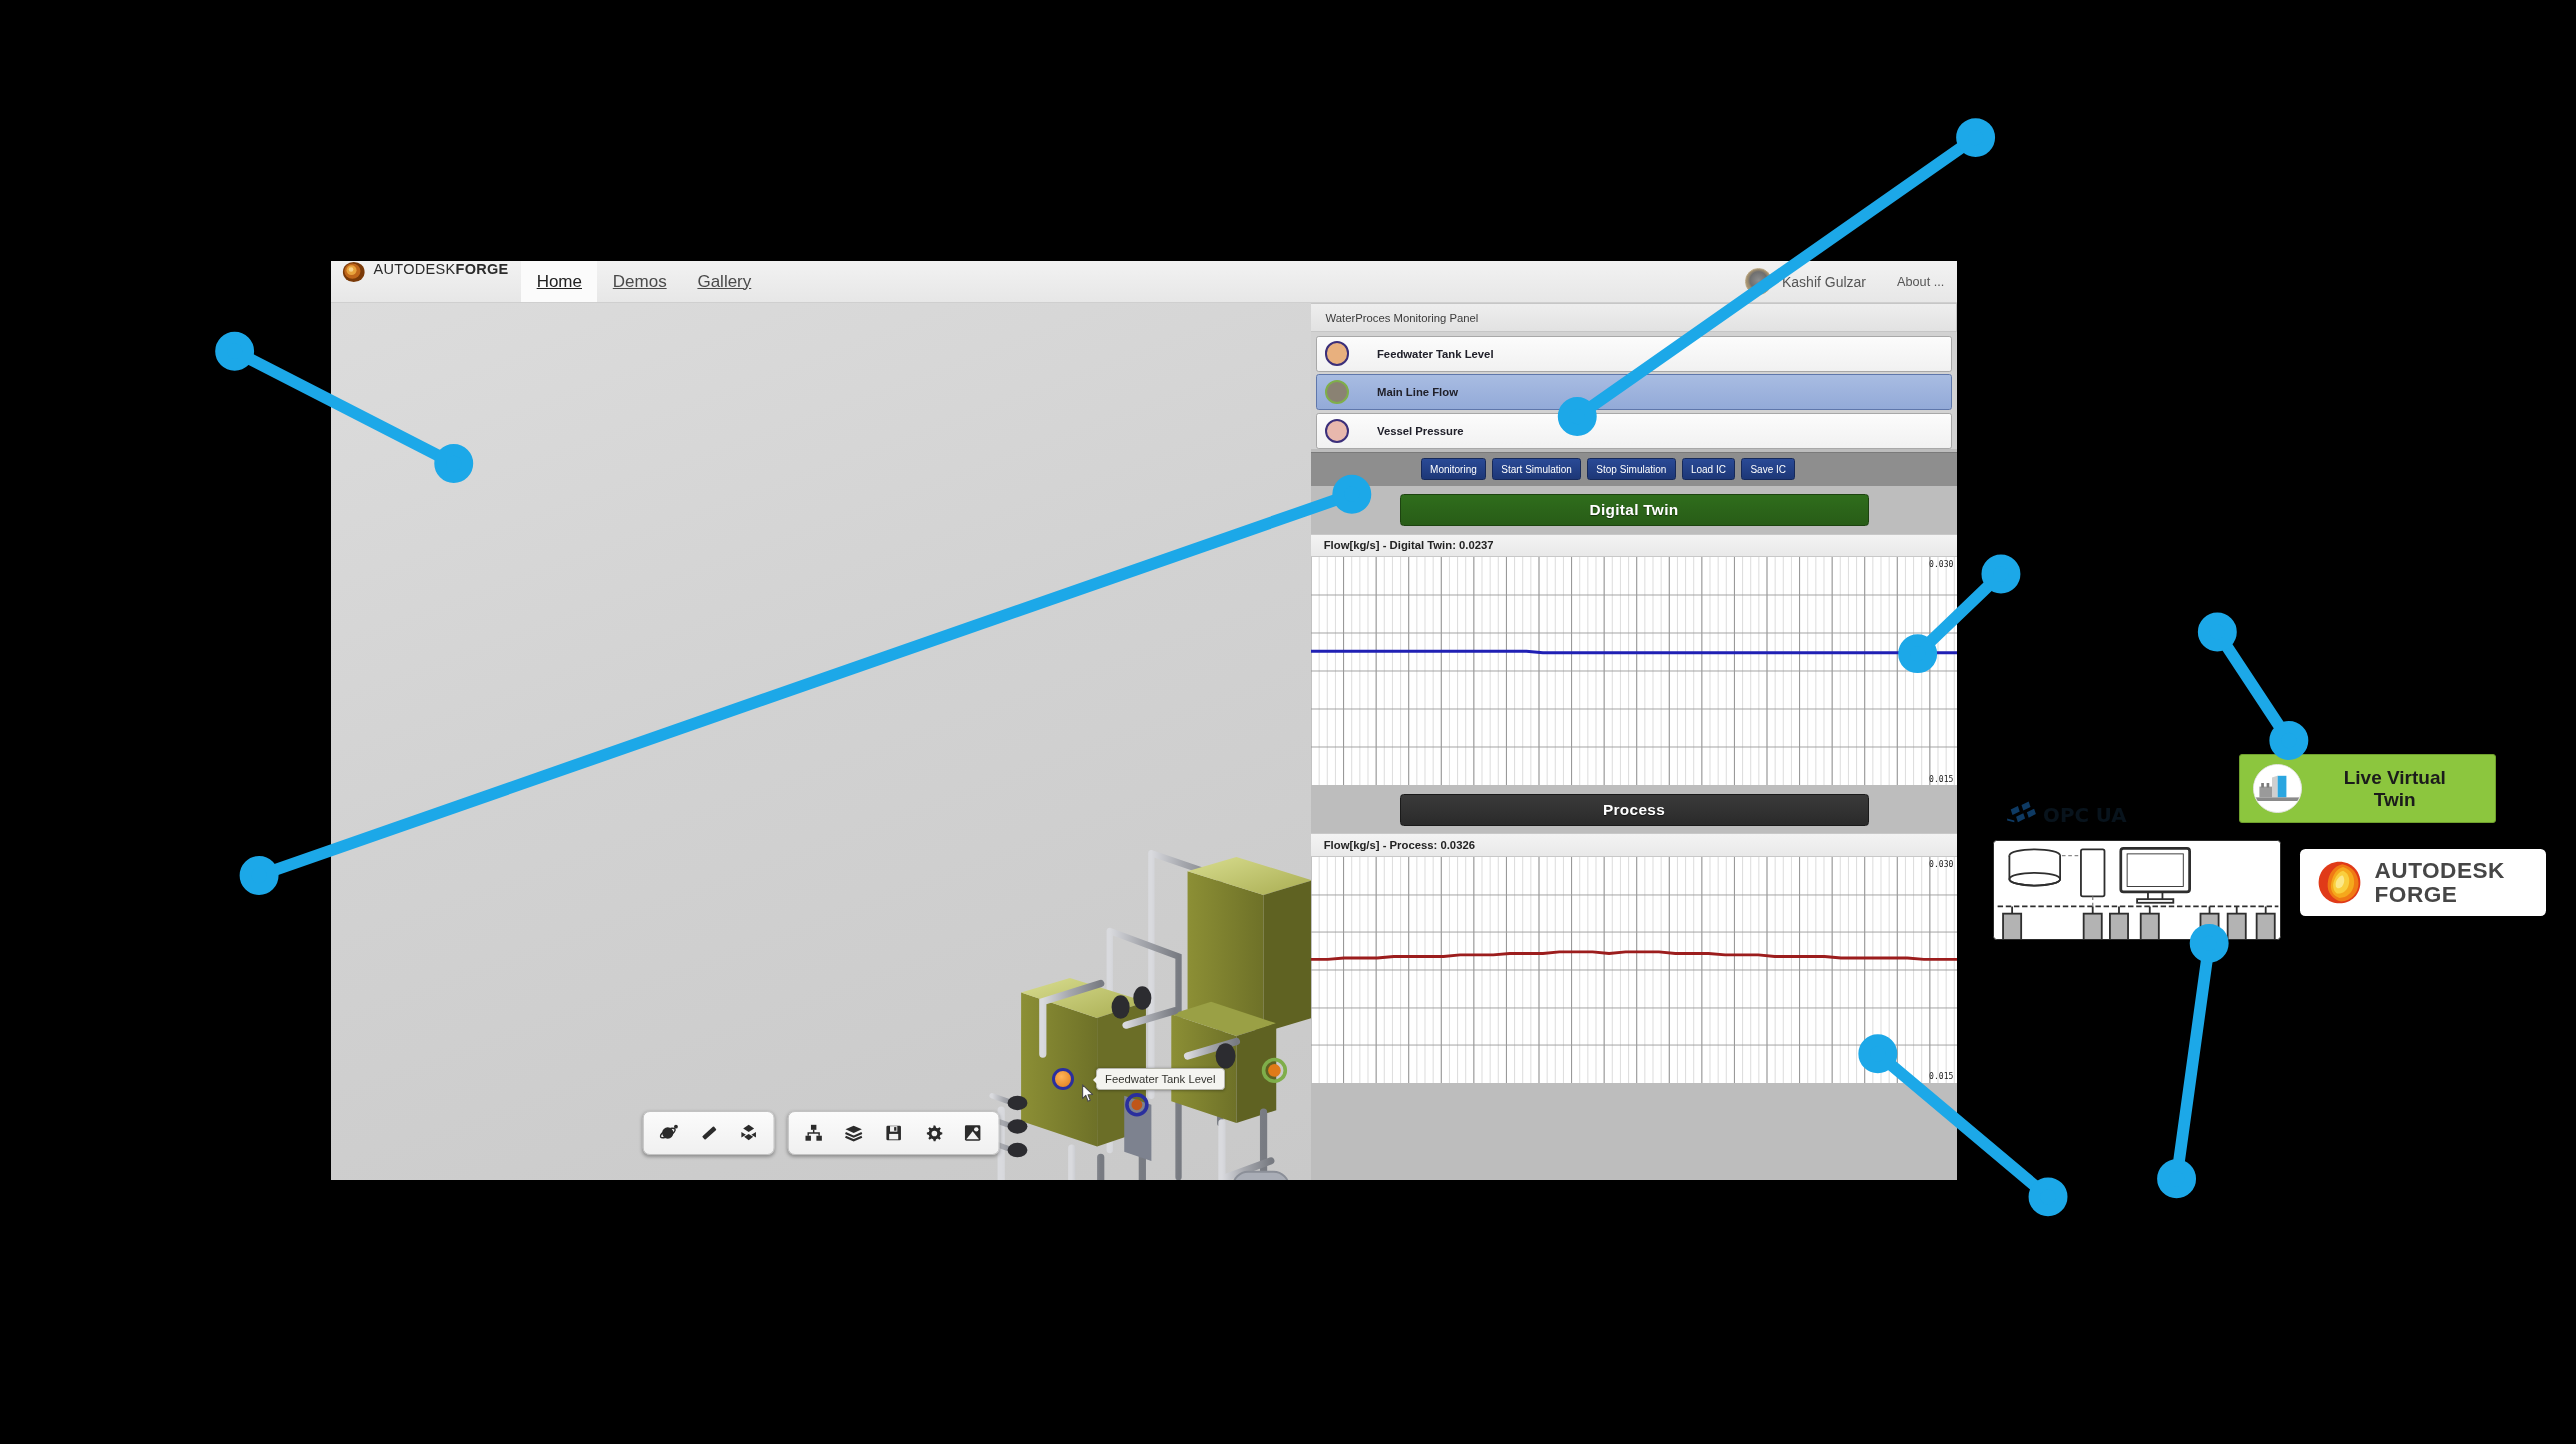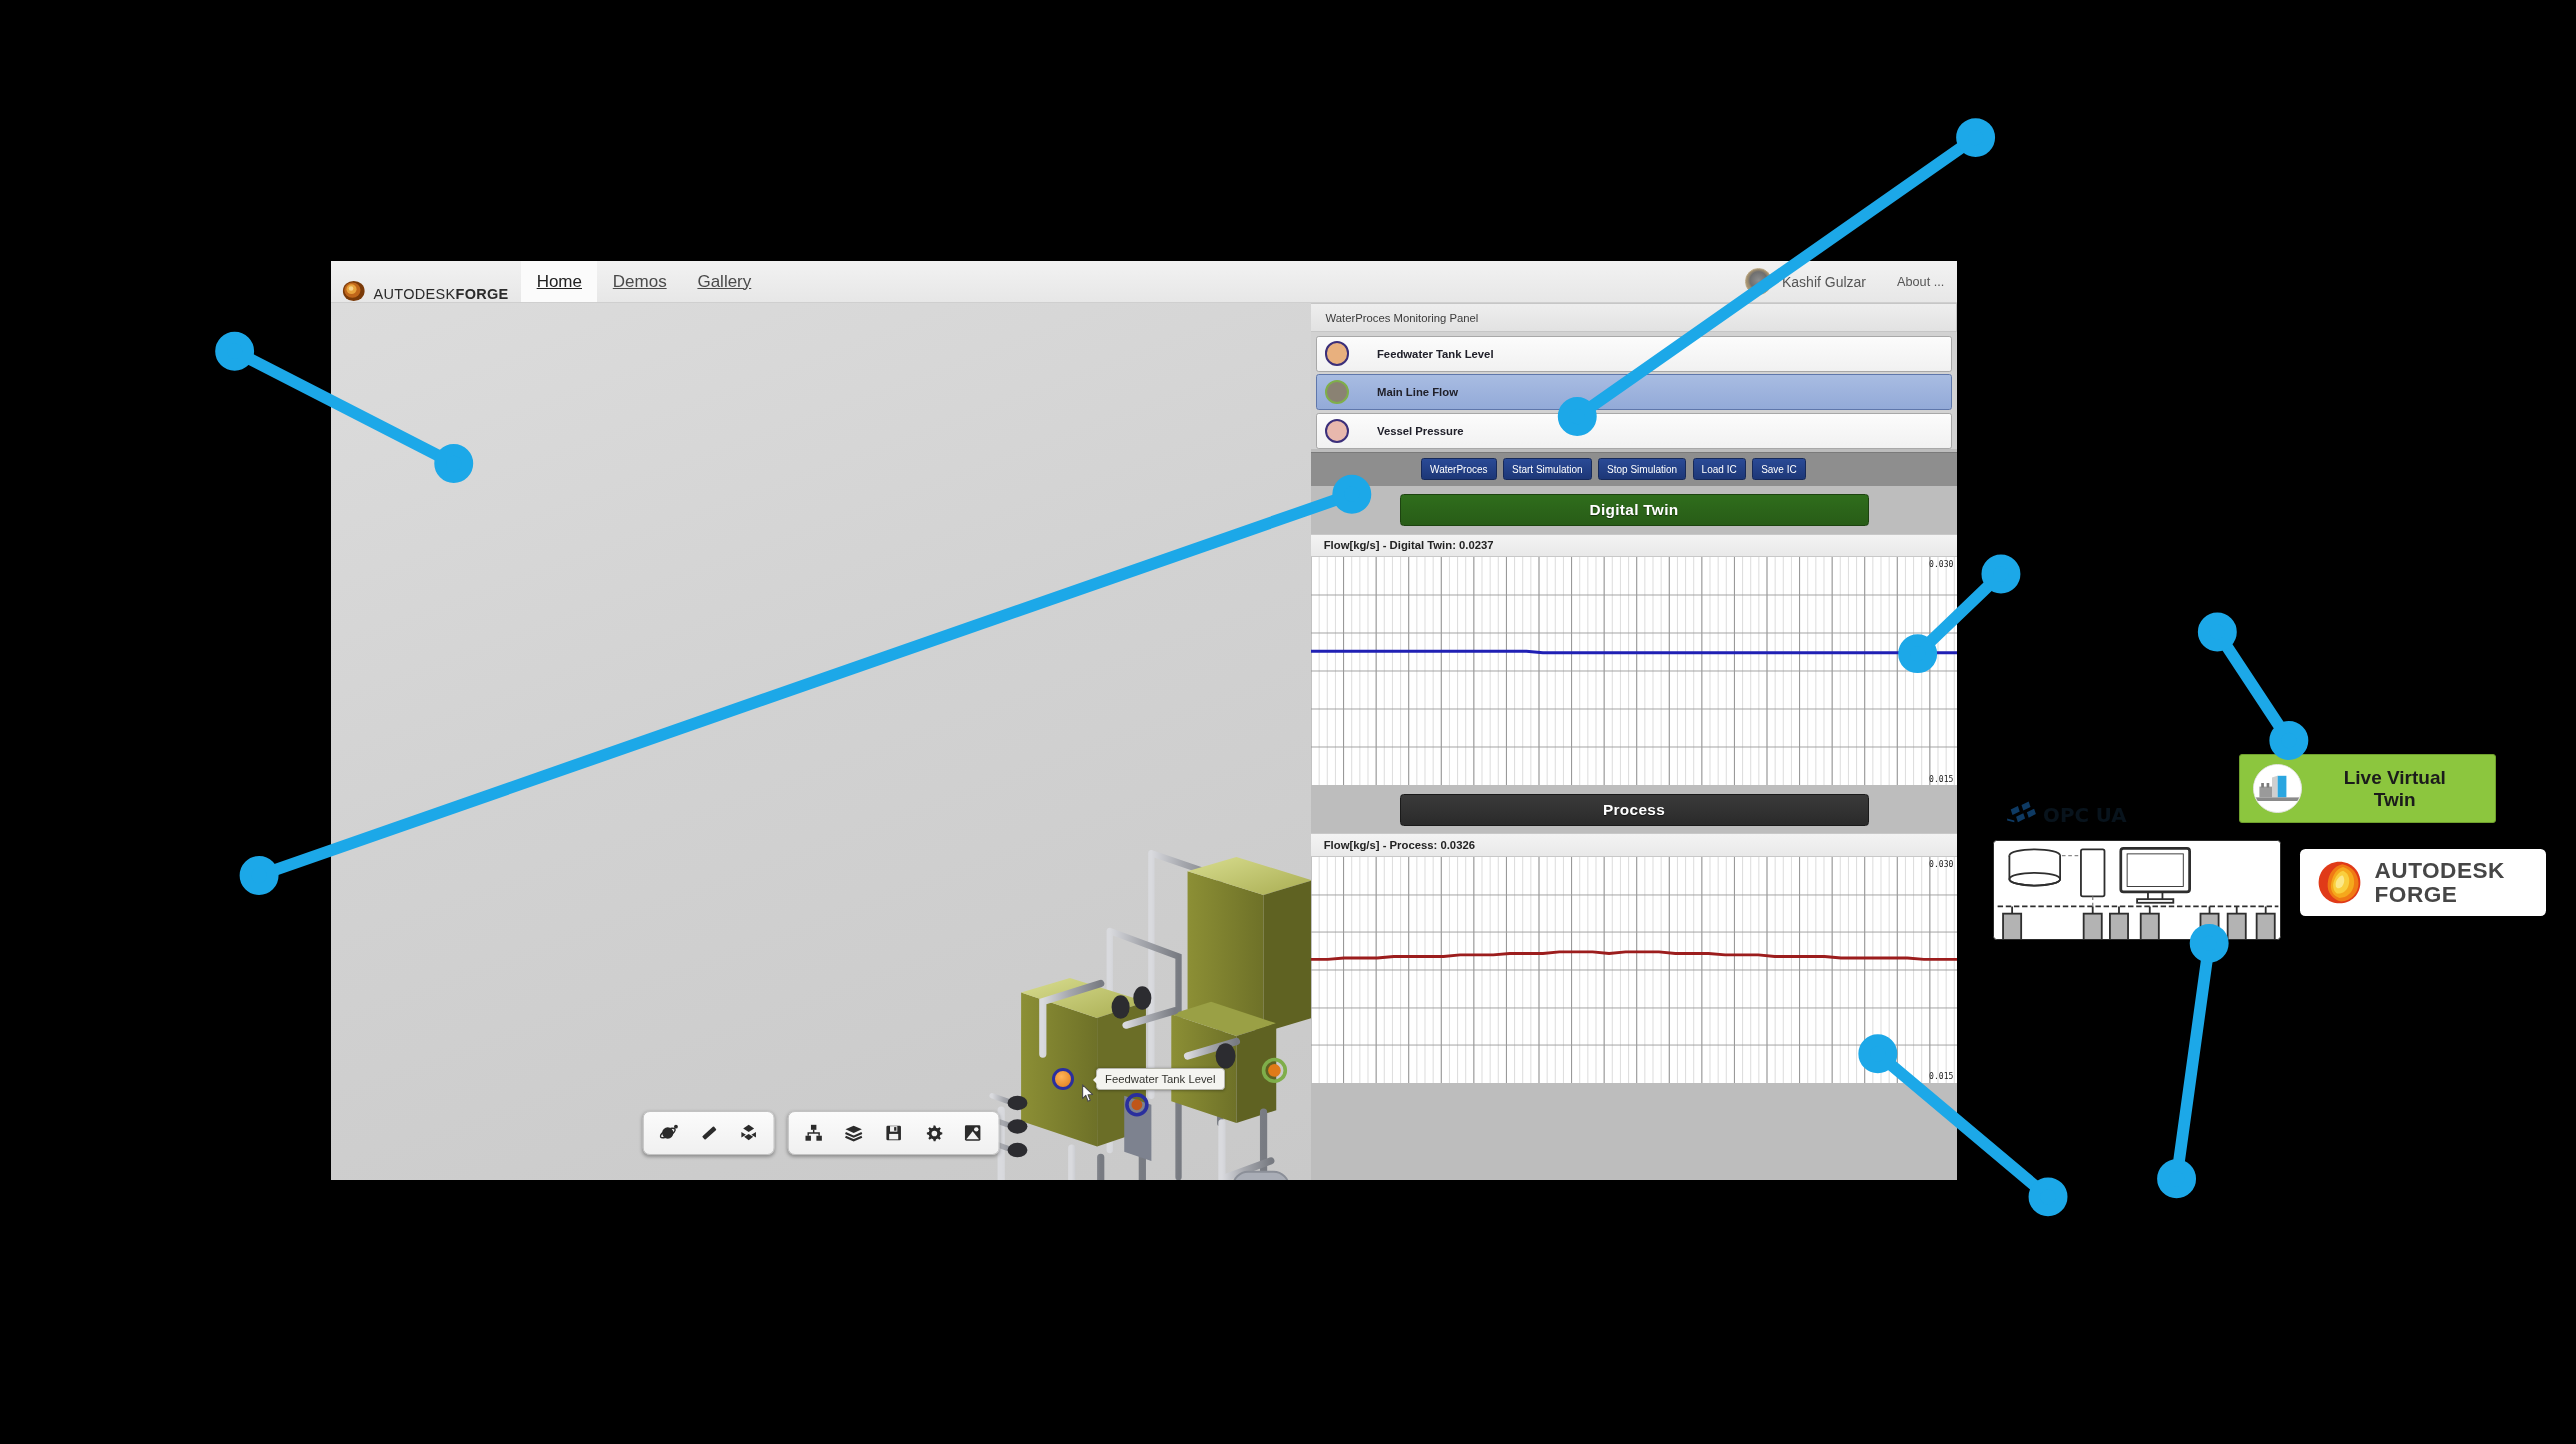--- a/index.html
+++ b/index.html
@@ -18,21 +18,21 @@
     box-shadow: 0 0 2.7px rgba(0,0,0,.5);
   }
 
   
   .navbar {
     position: relative; height: 42px; width: 100%;
     background: linear-gradient(#f2f2f2,#e7e7e7);
     border-bottom: 0.9px solid #cfcfcf;
     display: flex; align-items: center;
   }
-  .brand { display: flex; align-items: flex-end; padding: 0 12.7px 0 11px; height: 100%; }
+  .brand { display: flex; align-items: flex-start; padding: 0 12.7px 0 11px; height: 100%; }
   .brand-mark { width: 23.5px; height: 22px; margin-right: 8.1px; flex: none; }
   .brand-text { font-size: 14.5px; font-weight: 700; letter-spacing: 0.3px; color: #2b2b2b; white-space: nowrap; }
   .brand-text .light { font-weight: 400; }
   .navlinks { display: flex; align-items: center; height: 100%; }
   .navlink {
     font-size: 17px; color: #4a4a4a; padding: 0 15.4px;
     height: 100%; display: flex; align-items: center; cursor: pointer; text-decoration: underline;
   }
   .navlink.active { background: #fbfbfb; color: #222; }
   .nav-right { margin-left: auto; display: flex; align-items: center; padding-right: 12.7px; }
@@ -365,21 +365,21 @@
             <div class="swatch" style="background:#8a8273;border-color:#7fae4a;"></div>
             <div class="sensor-label">Main Line Flow</div>
           </div>
           <div class="sensor-item">
             <div class="swatch" style="background:#e8b8ad;"></div>
             <div class="sensor-label">Vessel Pressure</div>
           </div>
         </div>
 
         <div class="btnbar">
-          <div class="simbtn">WaterProces</div>
+          <div class="simbtn">Monitoring</div>
           <div class="simbtn">Start Simulation</div>
           <div class="simbtn">Stop Simulation</div>
           <div class="simbtn">Load IC</div>
           <div class="simbtn">Save IC</div>
         </div>
 
         <div class="sectionband">
           <div class="section-chip chip-twin">Digital Twin</div>
         </div>
         <div class="chart-block">

